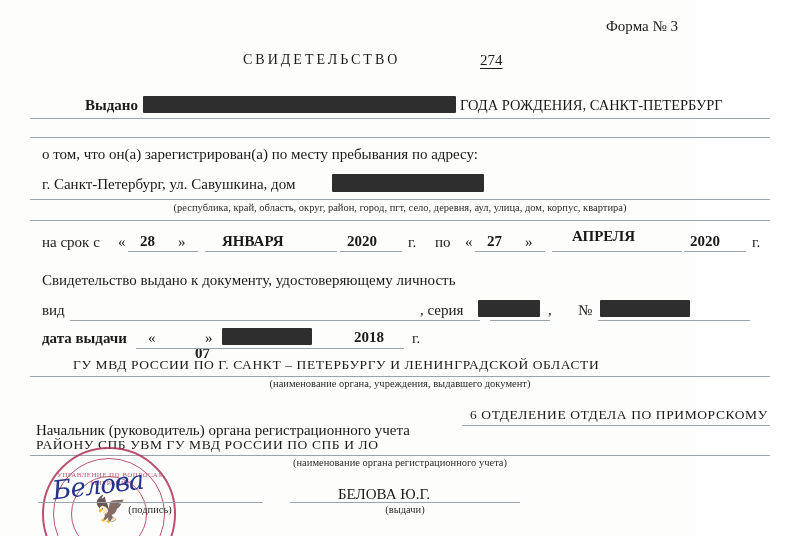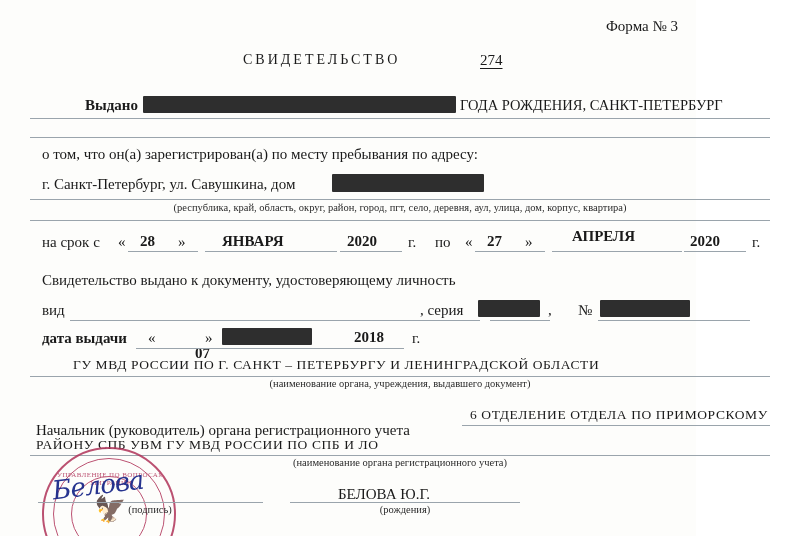--- a/index.html
+++ b/index.html
@@ -232,15 +232,15 @@
     <div class="band">ГУ МВД РОССИИ ПО Г. САНКТ-ПЕТЕРБУРГУ</div>
 
   </div>
 
   <div id="signature">Белова</div>
   <div class="line" style="left:38px; top:502px; width:225px;"></div>
   <div class="caption" style="left:95px; top:504px; width:110px;">(подпись)</div>
 
   <div class="txt" style="left:338px; top:486px;">БЕЛОВА Ю.Г.</div>
   <div class="line" style="left:290px; top:502px; width:230px;"></div>
-  <div class="caption" style="left:350px; top:504px; width:110px;">(рождения)</div>
+  <div class="caption" style="left:350px; top:504px; width:110px;">(выдачи)</div>
 
 </div>
 
 </body></html>

